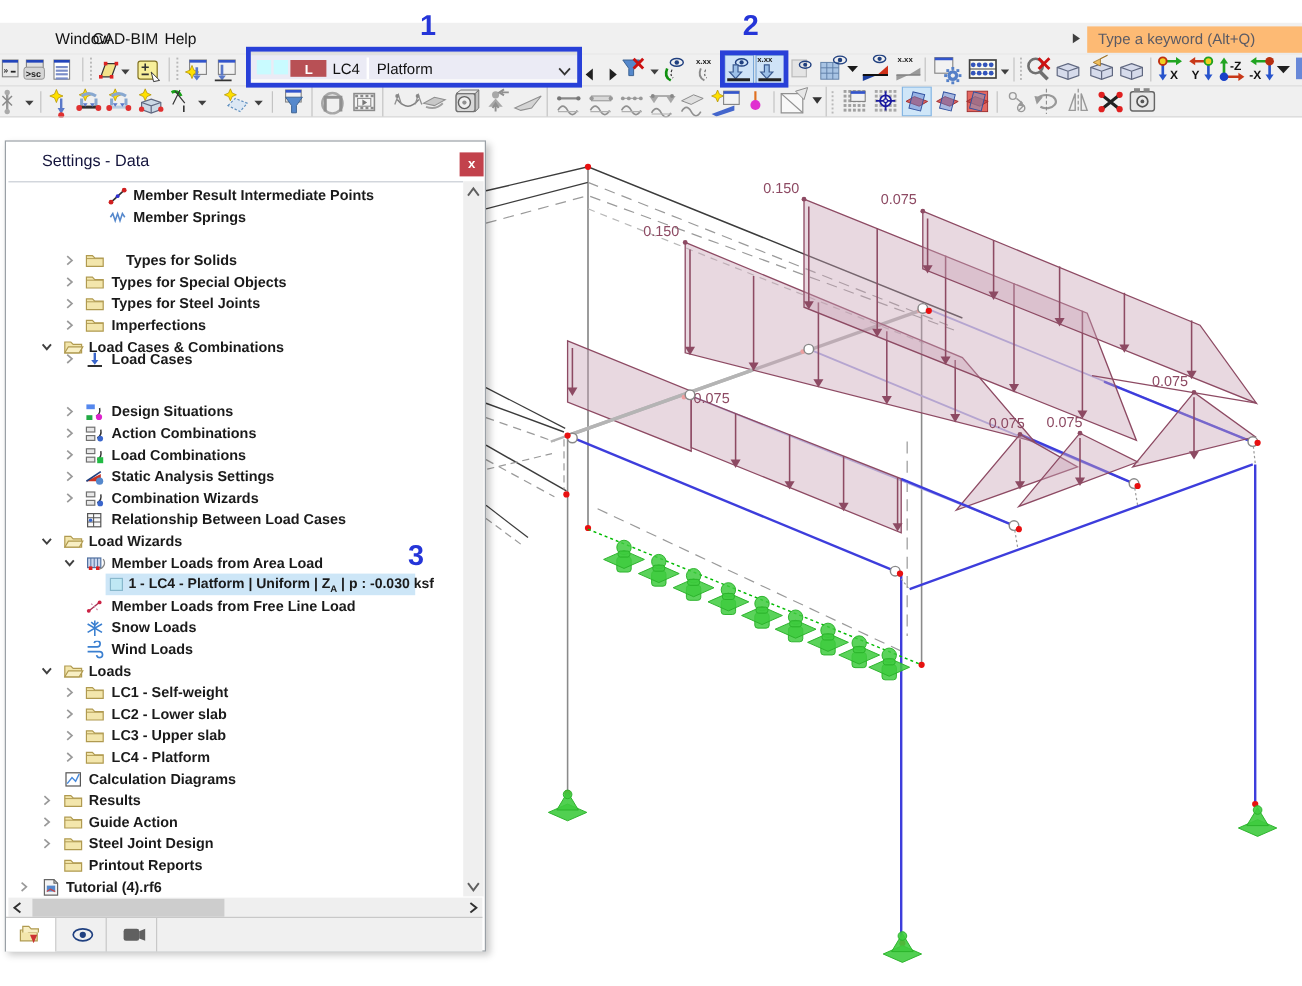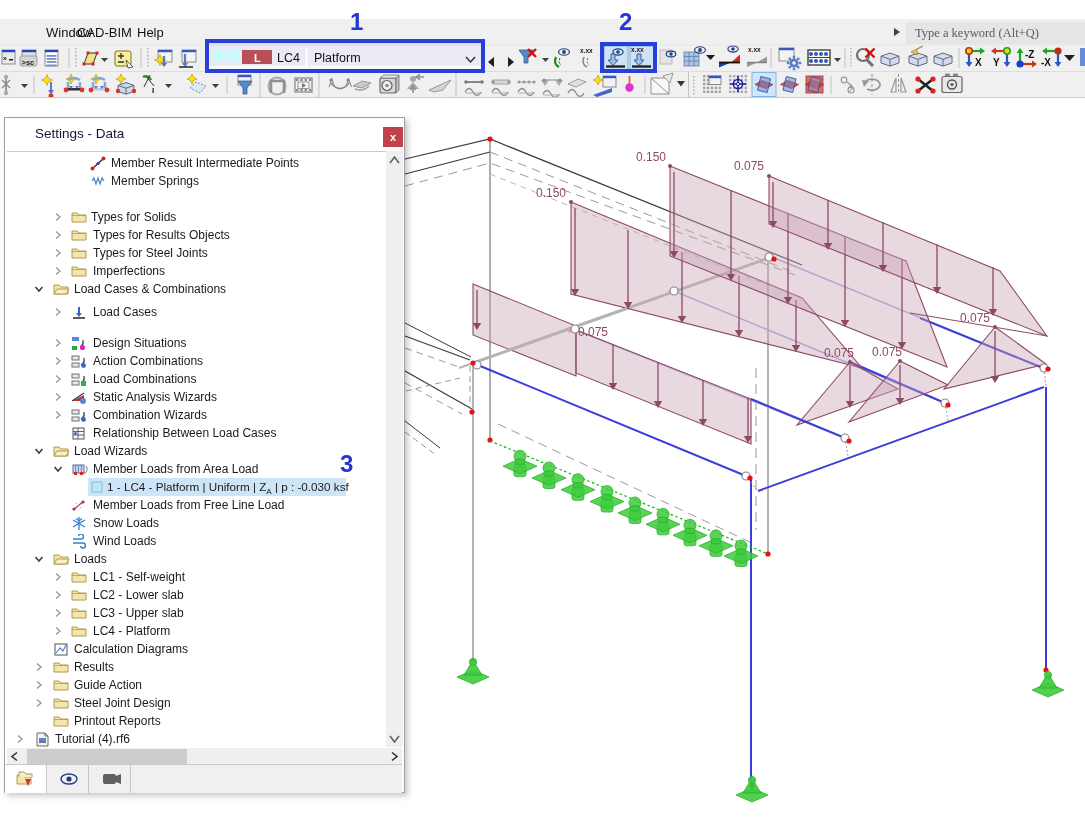--- a/index.html
+++ b/index.html
@@ -1,34 +1,34 @@
 <!DOCTYPE html>
 <html><head>
 <meta charset="utf-8">
 <style>
   html,body{margin:0;padding:0;}
   body{width:1085px;height:822px;overflow:hidden;position:relative;
        font-family:"Liberation Sans", sans-serif;background:#ffffff;}
   .abs{position:absolute;}
   #chrome{left:0;top:19px;width:1085px;height:79px;background:#f0f0f0;}
   .menuitem{position:absolute;top:25px;font-size:13px;color:#111111;}
-  #searchbox{left:906px;top:22px;width:179px;height:22px;background:#e5e5e5;font-family:Liberation Serif, serif;}
+  #searchbox{left:906px;top:22px;width:179px;height:22px;background:#fdba74;}
   #searchtxt{position:absolute;left:9px;top:4px;font-size:12.5px;color:#5a5a64;}
   #searcharr{position:absolute;left:894px;top:28px;width:0;height:0;
      border-left:6px solid #404040;border-top:4.5px solid transparent;border-bottom:4.5px solid transparent;}
   #viewport{left:0;top:98px;width:1085px;height:724px;background:#ffffff;}
   #nav{left:4px;top:117px;width:399px;height:674px;background:#ffffff;
        border:1px solid #9aa0a6;box-shadow:3px 3px 6px rgba(0,0,0,0.22);}
   #navtitle{position:absolute;left:30px;top:8px;font-size:13.5px;color:#14143c;}
   #navclose{position:absolute;left:378px;top:9px;width:20px;height:20px;background:#c2424c;
      color:#fff;font-size:11px;font-weight:bold;text-align:center;line-height:20px;}
   #tree{position:absolute;left:2px;top:33px;width:379px;height:596px;overflow:hidden;background:#fff;
         border-top:1px solid #c8cdd4;}
   .row{position:absolute;left:0;height:18px;width:381px;font-size:12px;color:#1a1a1a;white-space:nowrap;}
-  .row span.lbl{position:absolute;top:2px;}
+  .row span.lbl{position:absolute;top:2px;font-weight:bold;}
   .hl{background:#cde6f7;}
   #vsb{position:absolute;left:381px;top:33px;width:17px;height:596px;background:#efefef;}
   #hsb{position:absolute;left:2px;top:630px;width:395px;height:17px;background:#efefef;}
   #hthumb{position:absolute;left:20px;top:1px;width:160px;height:15px;background:#cdcdcd;}
   #tabs{position:absolute;left:0px;top:646px;width:397px;height:28px;background:#f0f0f0;border-top:1px solid #c8c8c8;}
   .tab{position:absolute;top:0px;width:41px;height:28px;border-right:1px solid #c8c8c8;}
   .tabsel{background:#ffffff;}
   .ann{position:absolute;color:#2535d8;font-size:24px;font-weight:bold;}
   .bluebox{position:absolute;border:3px solid #2840d8;}
 </style>
@@ -640,31 +640,31 @@
         <span class="lbl" style="left:104px">Member Springs</span>
       </div>
 <div class="row" style="top:56px">
         <svg class="abs" style="left:46px;top:4px" width="10" height="10">
           <path d="M3,1.5 L7,5 L3,8.5" stroke="#9a9a9a" stroke-width="1.4" fill="none"></path>
         </svg>
         <svg class="abs" style="left:64px;top:2px" width="17" height="14">
           <path d="M1,12 L1,3 L6,3 L8,5 L15,5 L15,12 Z" fill="#f3e6ac" stroke="#b09a50" stroke-width="1"></path>
           <path d="M1,5.5 L15,5.5" stroke="#b09a50" stroke-width="0.8"></path>
         </svg>
-        <span class="lbl" style="left:84px">Types for Solids</span>
+        <span class="lbl" style="left:98px">Types for Solids</span>
       </div>
 <div class="row" style="top:74px">
         <svg class="abs" style="left:46px;top:4px" width="10" height="10">
           <path d="M3,1.5 L7,5 L3,8.5" stroke="#9a9a9a" stroke-width="1.4" fill="none"></path>
         </svg>
         <svg class="abs" style="left:64px;top:2px" width="17" height="14">
           <path d="M1,12 L1,3 L6,3 L8,5 L15,5 L15,12 Z" fill="#f3e6ac" stroke="#b09a50" stroke-width="1"></path>
           <path d="M1,5.5 L15,5.5" stroke="#b09a50" stroke-width="0.8"></path>
         </svg>
-        <span class="lbl" style="left:86px">Types for Results Objects</span>
+        <span class="lbl" style="left:86px">Types for Special Objects</span>
       </div>
 <div class="row" style="top:92px">
         <svg class="abs" style="left:46px;top:4px" width="10" height="10">
           <path d="M3,1.5 L7,5 L3,8.5" stroke="#9a9a9a" stroke-width="1.4" fill="none"></path>
         </svg>
         <svg class="abs" style="left:64px;top:2px" width="17" height="14">
           <path d="M1,12 L1,3 L6,3 L8,5 L15,5 L15,12 Z" fill="#f3e6ac" stroke="#b09a50" stroke-width="1"></path>
           <path d="M1,5.5 L15,5.5" stroke="#b09a50" stroke-width="0.8"></path>
         </svg>
         <span class="lbl" style="left:86px">Types for Steel Joints</span>
@@ -682,21 +682,21 @@
 <div class="row" style="top:128px">
         <svg class="abs" style="left:27px;top:4px" width="10" height="10">
           <path d="M1.5,3 L5,7 L8.5,3" stroke="#404040" stroke-width="1.6" fill="none"></path>
         </svg>
         <svg class="abs" style="left:46px;top:2px" width="17" height="14">
           <path d="M1,12 L1,3 L6,3 L8,5 L15,5 L15,12 Z" fill="#f3e6ac" stroke="#b09a50" stroke-width="1"></path>
           <path d="M1,12 L4,7 L16,7 L13,12 Z" fill="#f8efc4" stroke="#b09a50" stroke-width="1"></path>
         </svg>
         <span class="lbl" style="left:67px">Load Cases &amp; Combinations</span>
       </div>
-<div class="row" style="top:151px">
+<div class="row" style="top:138px">
         <svg class="abs" style="left:46px;top:4px" width="10" height="10">
           <path d="M3,1.5 L7,5 L3,8.5" stroke="#9a9a9a" stroke-width="1.4" fill="none"></path>
         </svg>
         <svg class="abs" style="left:64px;top:2px" width="17" height="15">
           <line x1="8" y1="2" x2="8" y2="9" stroke="#3a66cc" stroke-width="2"></line>
           <polygon points="5,8 11,8 8,12" fill="#3a66cc"></polygon>
           <line x1="2" y1="13" x2="14" y2="13" stroke="#303030" stroke-width="1.6"></line>
         </svg>
         <span class="lbl" style="left:86px">Load Cases</span>
       </div>
@@ -738,21 +738,21 @@
       </div>
 <div class="row" style="top:236px">
         <svg class="abs" style="left:46px;top:4px" width="10" height="10">
           <path d="M3,1.5 L7,5 L3,8.5" stroke="#9a9a9a" stroke-width="1.4" fill="none"></path>
         </svg>
         <svg class="abs" style="left:64px;top:2px" width="17" height="15">
           <polygon points="1,11 13,11 13,5" fill="#cc3322"></polygon>
           <line x1="1" y1="11" x2="13" y2="3" stroke="#204080" stroke-width="1.4"></line>
           <circle cx="12" cy="11" r="3" fill="#5588cc"></circle>
         </svg>
-        <span class="lbl" style="left:86px">Static Analysis Wizards</span>
+        <span class="lbl" style="left:86px">Static Analysis Settings</span>
       </div>
 <div class="row" style="top:254px">
         <svg class="abs" style="left:46px;top:4px" width="10" height="10">
           <path d="M3,1.5 L7,5 L3,8.5" stroke="#9a9a9a" stroke-width="1.4" fill="none"></path>
         </svg>
         <svg class="abs" style="left:64px;top:2px" width="17" height="15">
           <rect x="1" y="2" width="7" height="4" fill="#e8e8e8" stroke="#707070"></rect>
           <rect x="1" y="9" width="7" height="4" fill="#e8e8e8" stroke="#707070"></rect>
           <path d="M10,11 q4,-2 3,-7" stroke="#303030" stroke-width="1.2" fill="none"></path>
           <circle cx="12.5" cy="11.5" r="2.4" fill="#3a66cc"></circle>

